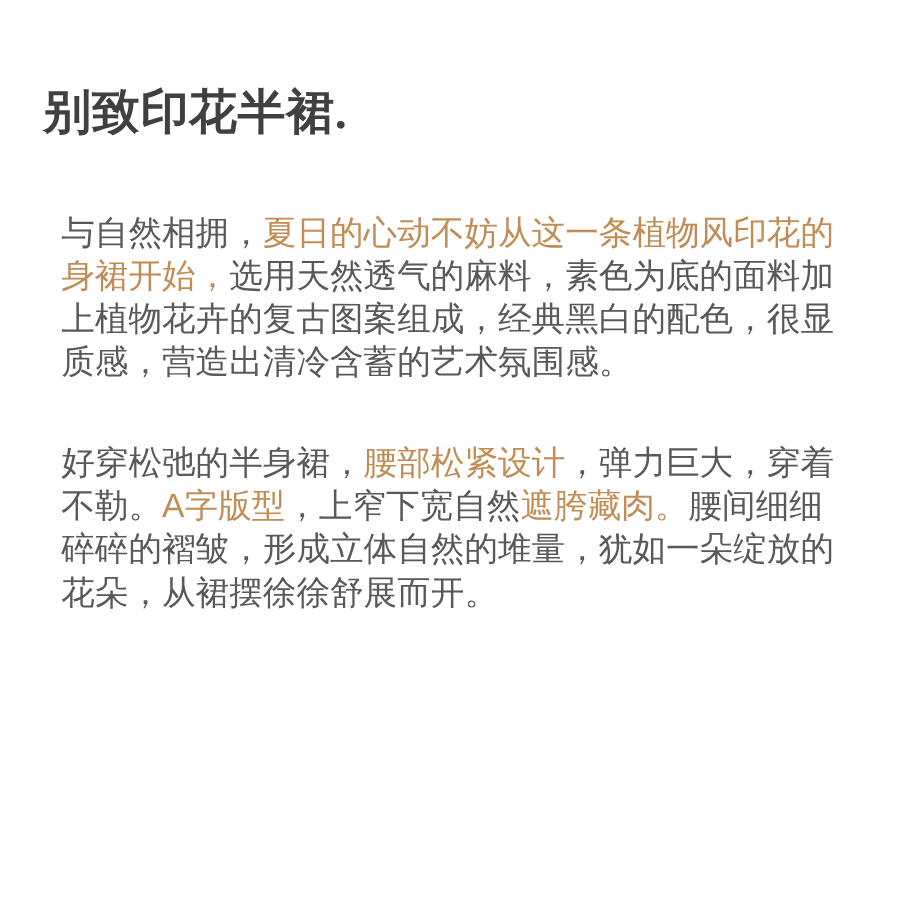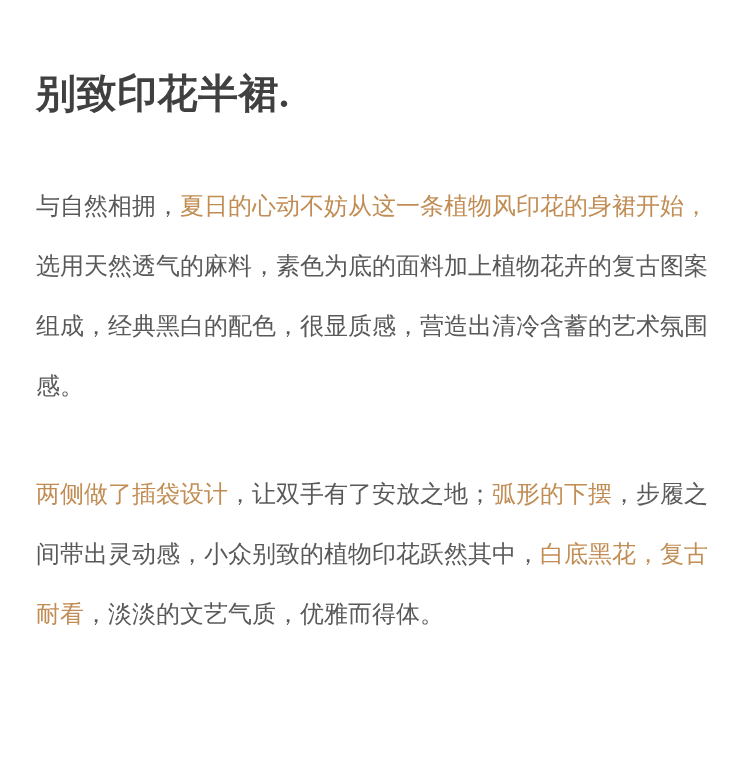--- a/index.html
+++ b/index.html
@@ -25,37 +25,37 @@
     font-size: 40px;
     line-height: 48px;
     color: #404040;
     letter-spacing: 0.5px;
   }
   .body-text {
     width: 674px;
     margin-top: 58px;
   }
   .para {
-    font-size: 24px;
-    line-height: 60px;
+    font-size: 28px;
+    line-height: 36px;
     color: #595959;
-    margin: 0 0 48px 0;
+    margin: 0 0 48px 15px;
     word-break: normal;
     overflow-wrap: break-word;
   }
   .para:last-child {
     margin-bottom: 0;
   }
   .para .hl {
     color: #c18d55;
   }
 </style>
 </head>
 <body>
 
 <div class="page" style="background: rgb(255, 255, 255); padding-left: 36px;">
   <h1 class="title" style="color: rgb(64, 64, 64);">别致印花半裙.</h1>
 
   <div class="body-text">
     <p class="para" style="color: rgb(89, 89, 89);"><span>与自然相拥，</span><span class="hl" style="color: rgb(193, 141, 85);">夏日的心动不妨从这一条植物风印花的身裙开始，</span><span>选用天然透气的麻料，素色为底的面料加上植物花卉的复古图案组成，经典黑白的配色，很显质感，营造出清冷含蓄的艺术氛围感。</span></p>
-    <p class="para" style="color: rgb(89, 89, 89);"><span class="hl" style="color: rgb(193, 141, 85);">两侧做了插袋设计</span><span>，让双手有了安放之地；</span><span class="hl" style="color: rgb(193, 141, 85);">弧形的下摆</span><span>，步履之间带出灵动感，小众别致的植物印花跃然其中，</span><span class="hl" style="color: rgb(193, 141, 85);">白底黑花，复古耐看</span><span>，淡淡的文艺气质，优雅而得体。</span></p>
+    <p class="para" style="color: rgb(89, 89, 89);"><span>好穿松弛的半身裙，</span><span class="hl" style="color: rgb(193, 141, 85);">腰部松紧设计</span><span>，弹力巨大，穿着不勒。</span><span class="hl" style="color: rgb(193, 141, 85);">A字版型</span><span>，上窄下宽自然</span><span class="hl" style="color: rgb(193, 141, 85);">遮胯藏肉。</span><span>腰间细细碎碎的褶皱，形成立体自然的堆量，犹如一朵绽放的花朵，从裙摆徐徐舒展而开。</span></p>
   </div>
 </div>
 
 </body></html>

